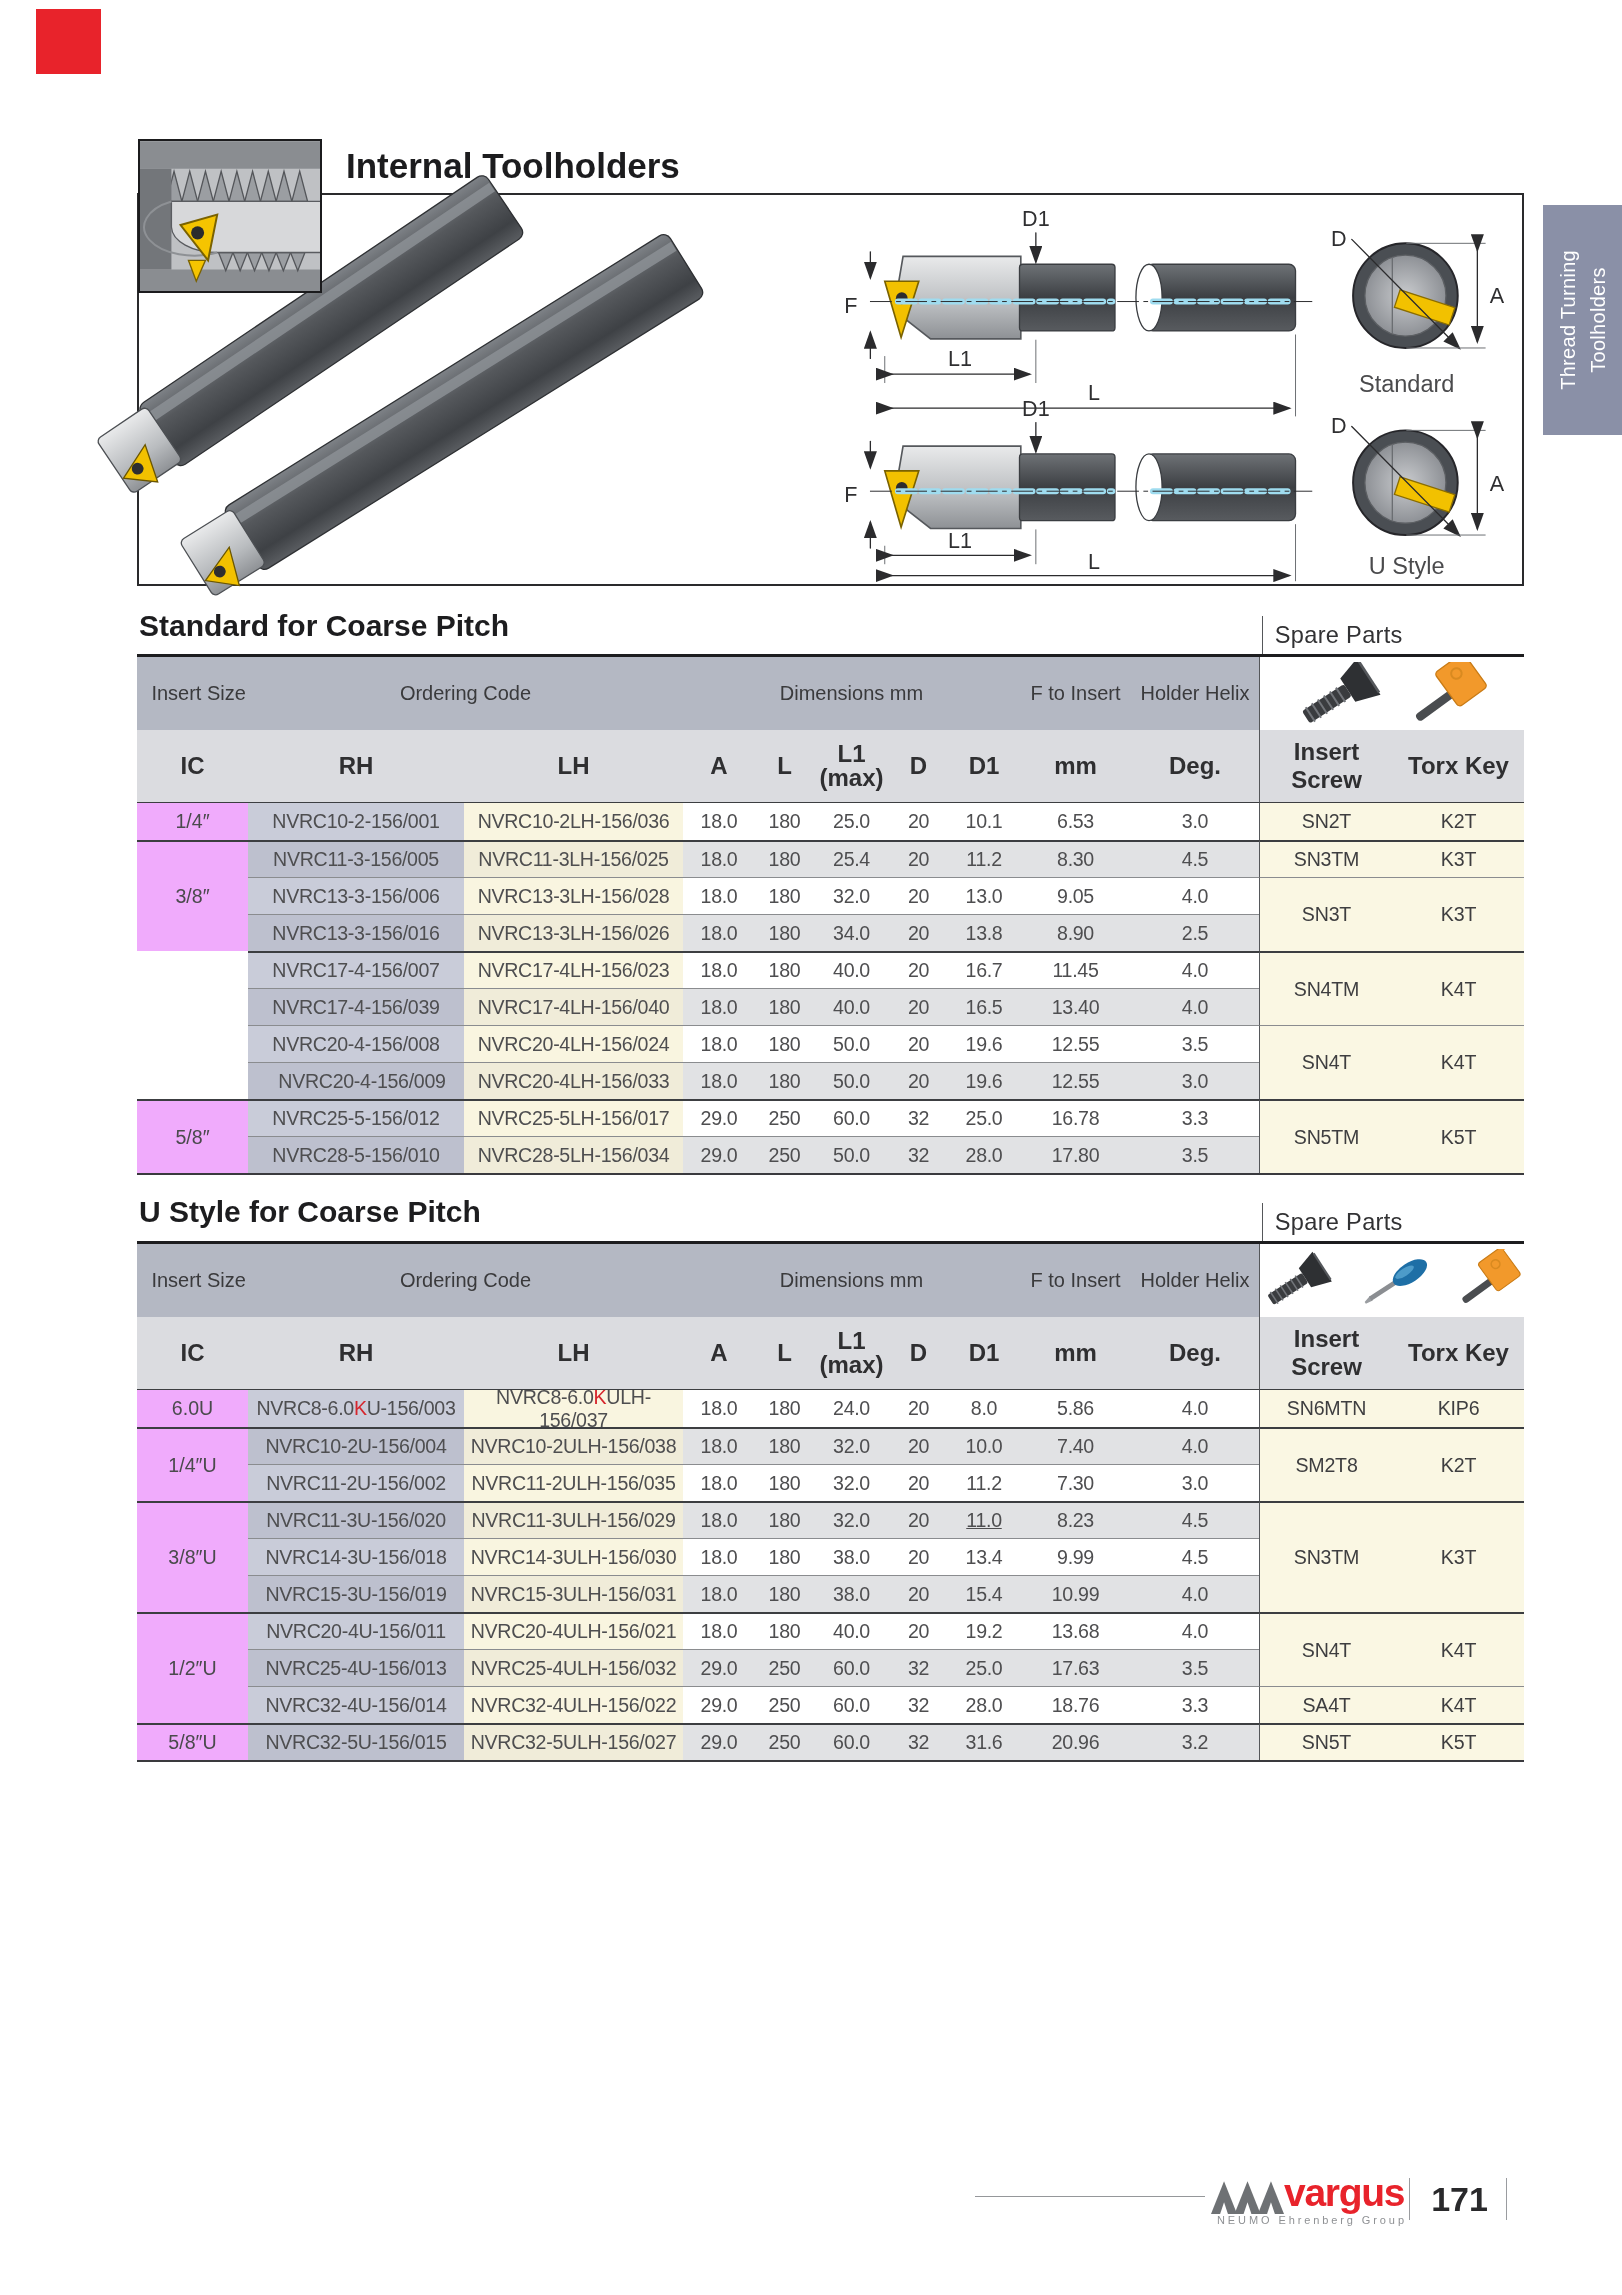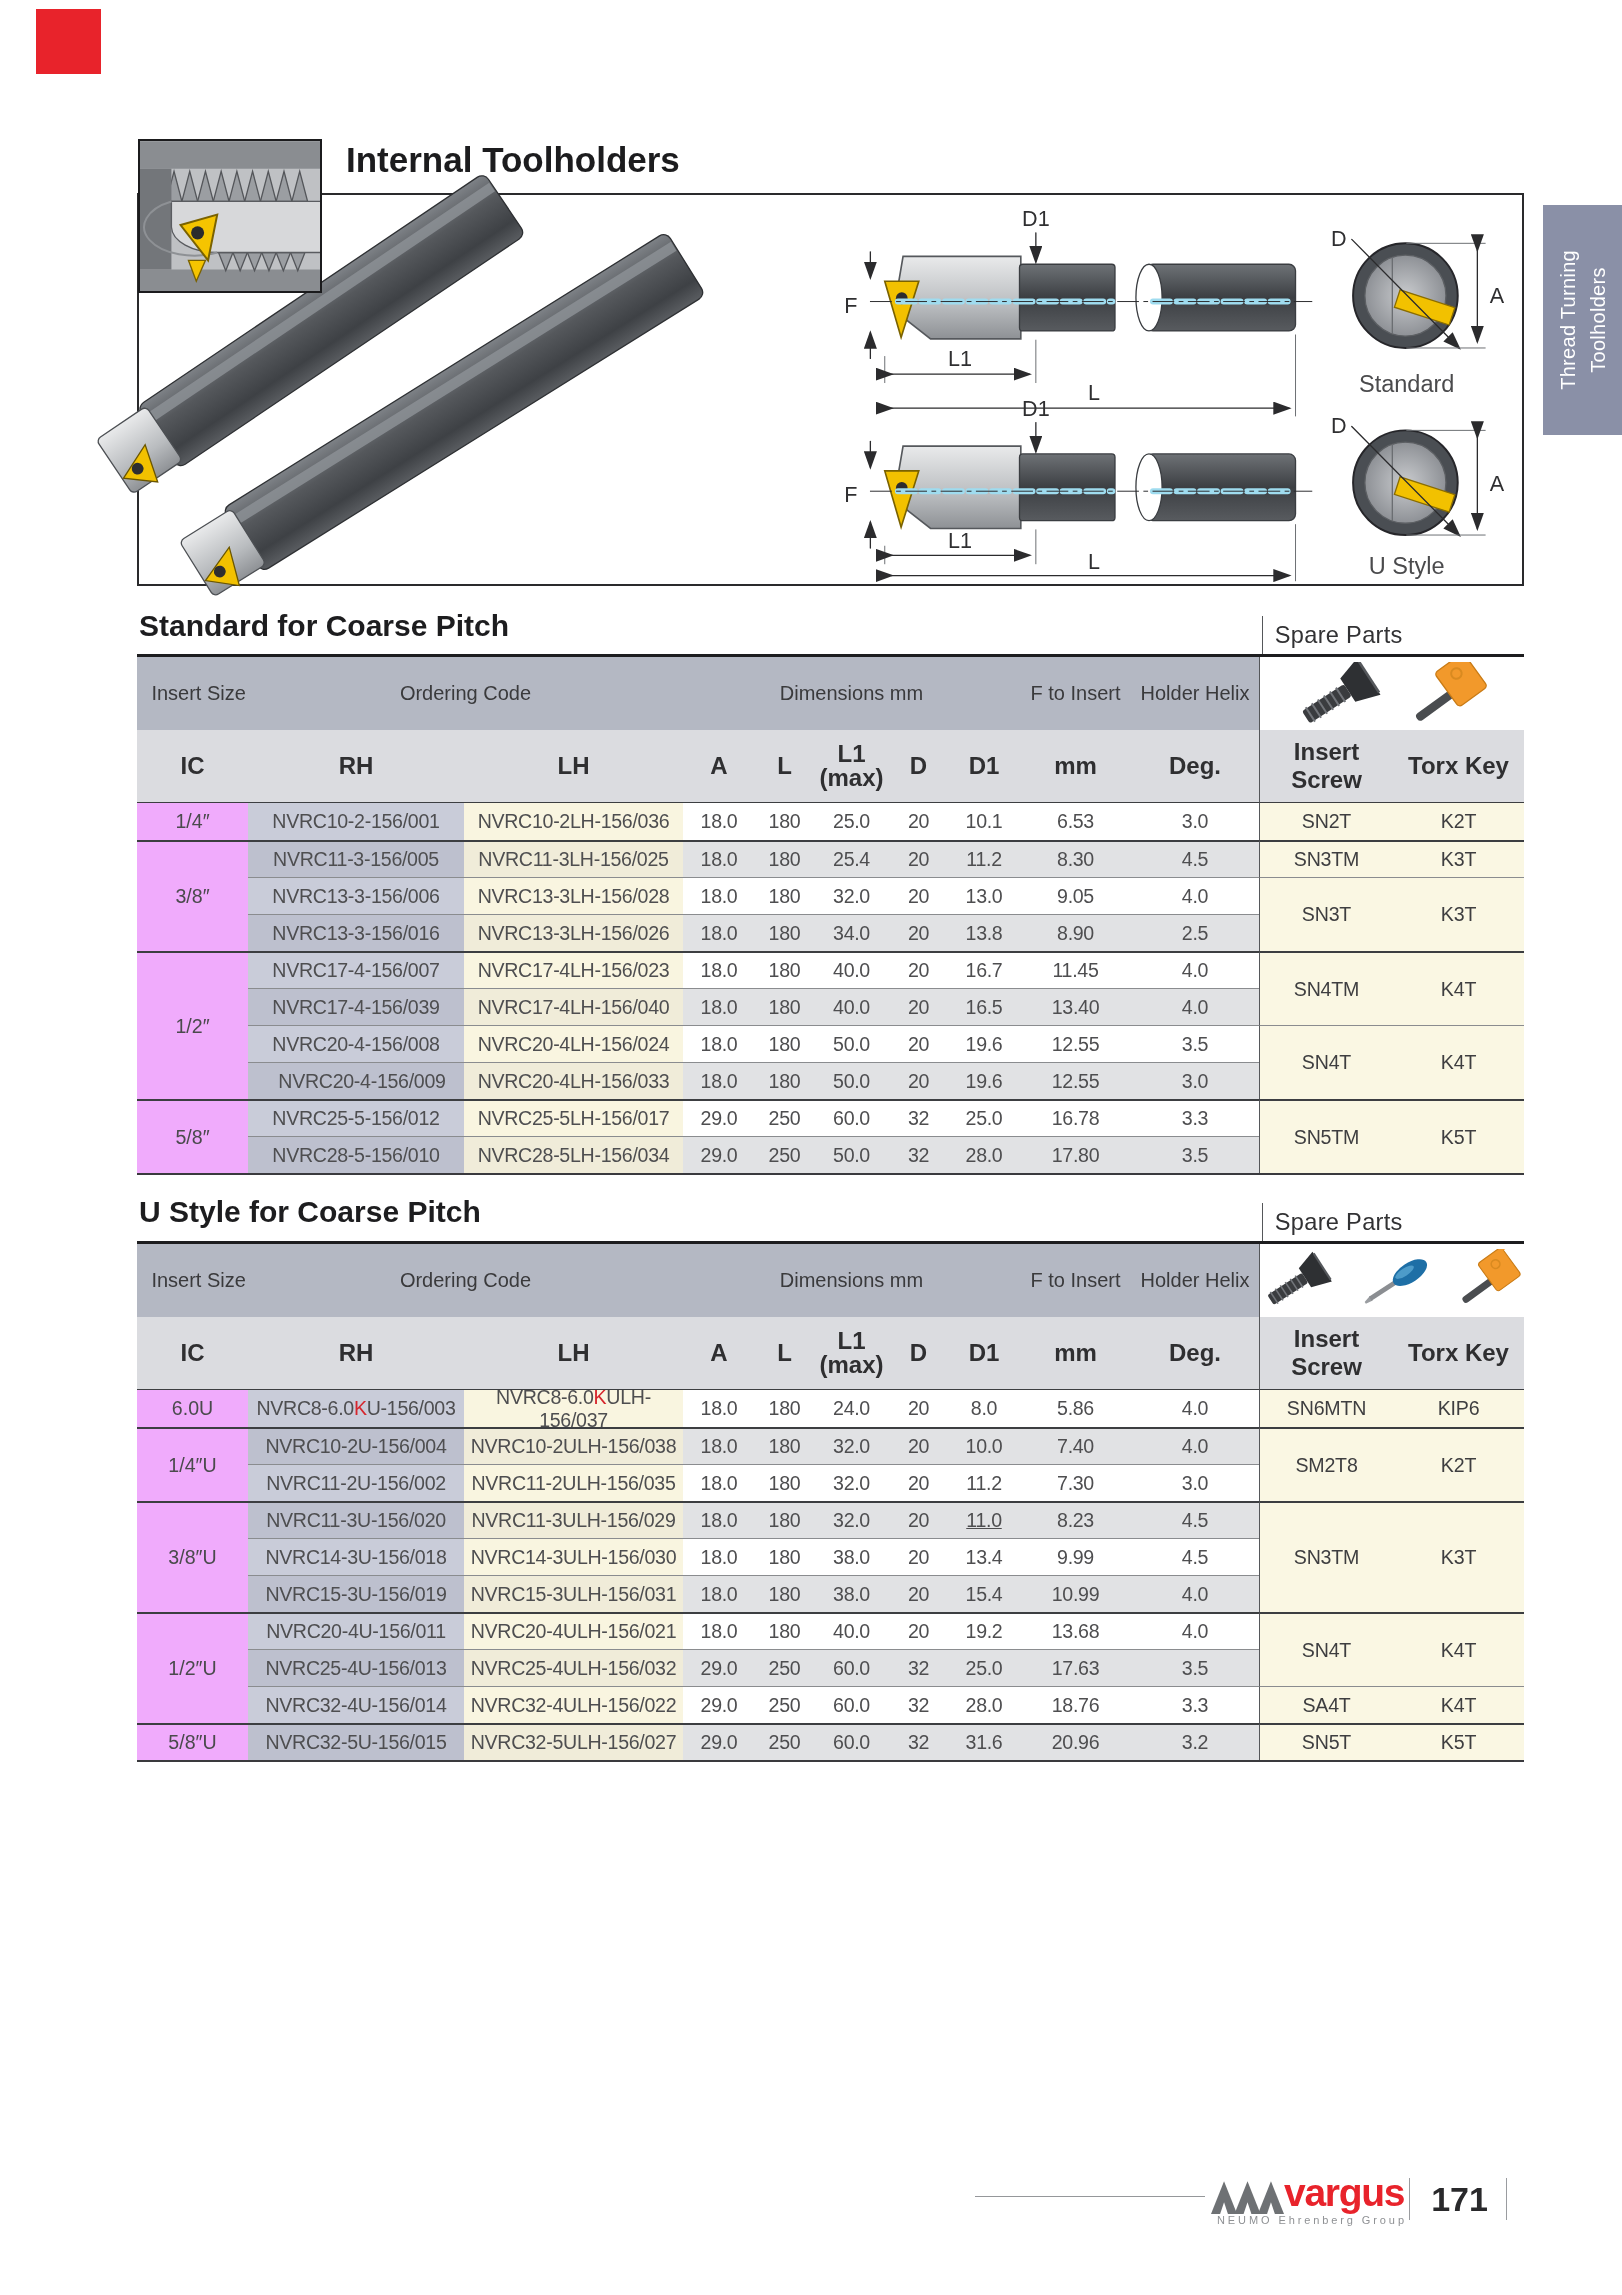--- a/index.html
+++ b/index.html
@@ -10,21 +10,21 @@
   .abs{position:absolute;}
 
   
   #corner-red{left:36px;top:9.2px;width:65px;height:65px;background:#E8232B;}
   #side-tab{left:1543px;top:205px;width:80px;height:230px;background:#8A90A7;
     display:flex;align-items:center;justify-content:center;}
   #side-tab .tab-text{writing-mode:vertical-rl;transform:rotate(180deg);color:#fff;
     font-size:20px;line-height:1.5;text-align:center;letter-spacing:0.3px;}
 
   
-  #page-title{left:346px;top:140px;font-size:35px;font-weight:bold;color:#1c1c1e;}
+  #page-title{left:346px;top:146px;font-size:35px;font-weight:bold;color:#1c1c1e;}
   #diagram-box{left:137px;top:193px;width:1387px;height:393px;border:2px solid #2a2a2c;
     box-sizing:border-box;background:#fff;z-index:1;}
   #photo-box{left:138px;top:139px;width:184px;height:154px;border:2px solid #1b1b1d;
     box-sizing:border-box;background:#C9CBCD;z-index:3;overflow:hidden;}
   #header-svg{left:0;top:0;width:1623px;height:641px;z-index:2;pointer-events:none;}
 
   
   .sec-title{position:absolute;font-size:30px;font-weight:bold;color:#1d1d1f;}
   .spare-title{position:absolute;font-size:23.6px;color:#323234;border-left:1.3px solid #55575a;
     padding-left:11.8px;height:38px;display:flex;align-items:center;letter-spacing:0.3px;}
@@ -310,21 +310,20 @@
     <div class="c sparek bt-row" style="grid-area: 5 / 12 / span 2;">K3T</div>
     <div class="c code rh1 bt-row" style="grid-area: 6 / 2;">NVRC13-3-156/016</div>
     <div class="c code lh1 bt-row" style="grid-area: 6 / 3;">NVRC13-3LH-156/026</div>
     <div class="c num n1 bt-row" style="grid-area: 6 / 4;">18.0</div>
     <div class="c num n1 bt-row" style="grid-area: 6 / 5;">180</div>
     <div class="c num n1 bt-row" style="grid-area: 6 / 6;">34.0</div>
     <div class="c num n1 bt-row" style="grid-area: 6 / 7;">20</div>
     <div class="c num n1 bt-row" style="grid-area: 6 / 8;">13.8</div>
     <div class="c num n1 bt-row" style="grid-area: 6 / 9;">8.90</div>
     <div class="c num n1 bt-row" style="grid-area: 6 / 10;">2.5</div>
-    <div class="c ic bt-group" style="grid-area: 7 / 1 / span 4;">1/2″</div>
     <div class="c code rh0 bt-group" style="grid-area: 7 / 2;">NVRC17-4-156/007</div>
     <div class="c code lh0 bt-group" style="grid-area: 7 / 3;">NVRC17-4LH-156/023</div>
     <div class="c num n0 bt-group" style="grid-area: 7 / 4;">18.0</div>
     <div class="c num n0 bt-group" style="grid-area: 7 / 5;">180</div>
     <div class="c num n0 bt-group" style="grid-area: 7 / 6;">40.0</div>
     <div class="c num n0 bt-group" style="grid-area: 7 / 7;">20</div>
     <div class="c num n0 bt-group" style="grid-area: 7 / 8;">16.7</div>
     <div class="c num n0 bt-group" style="grid-area: 7 / 9;">11.45</div>
     <div class="c num n0 bt-group" style="grid-area: 7 / 10;">4.0</div>
     <div class="c spare bt-group" style="grid-area: 7 / 11 / span 2;">SN4TM</div>

